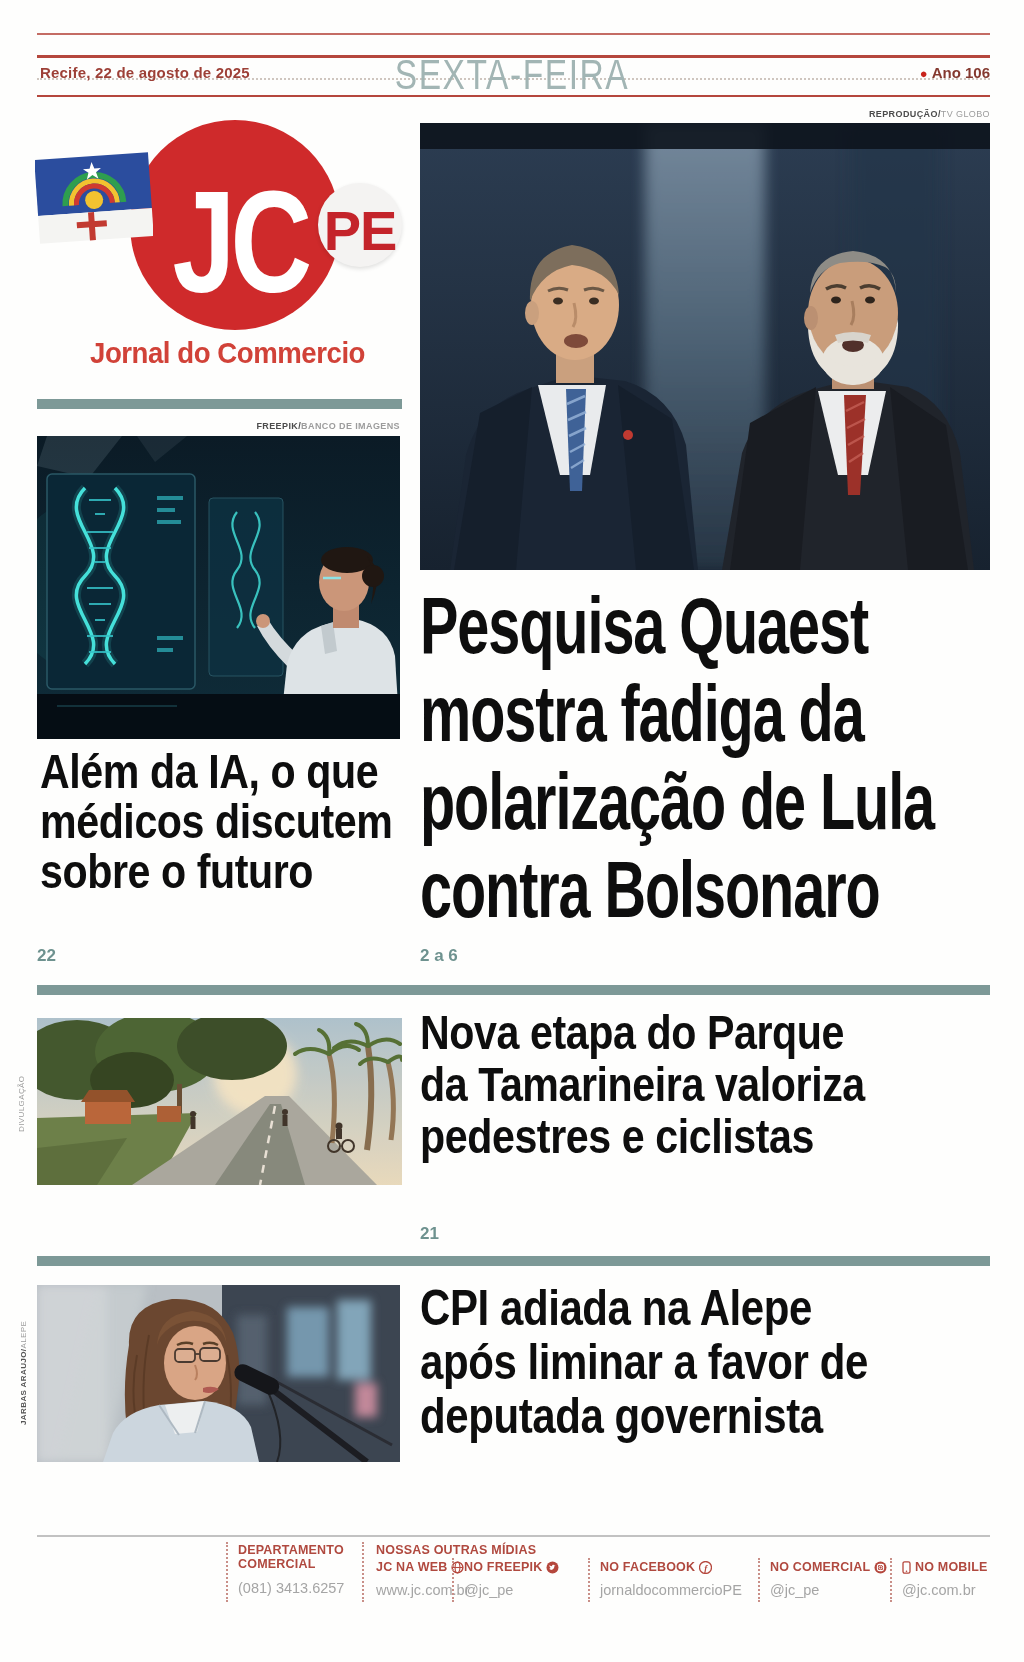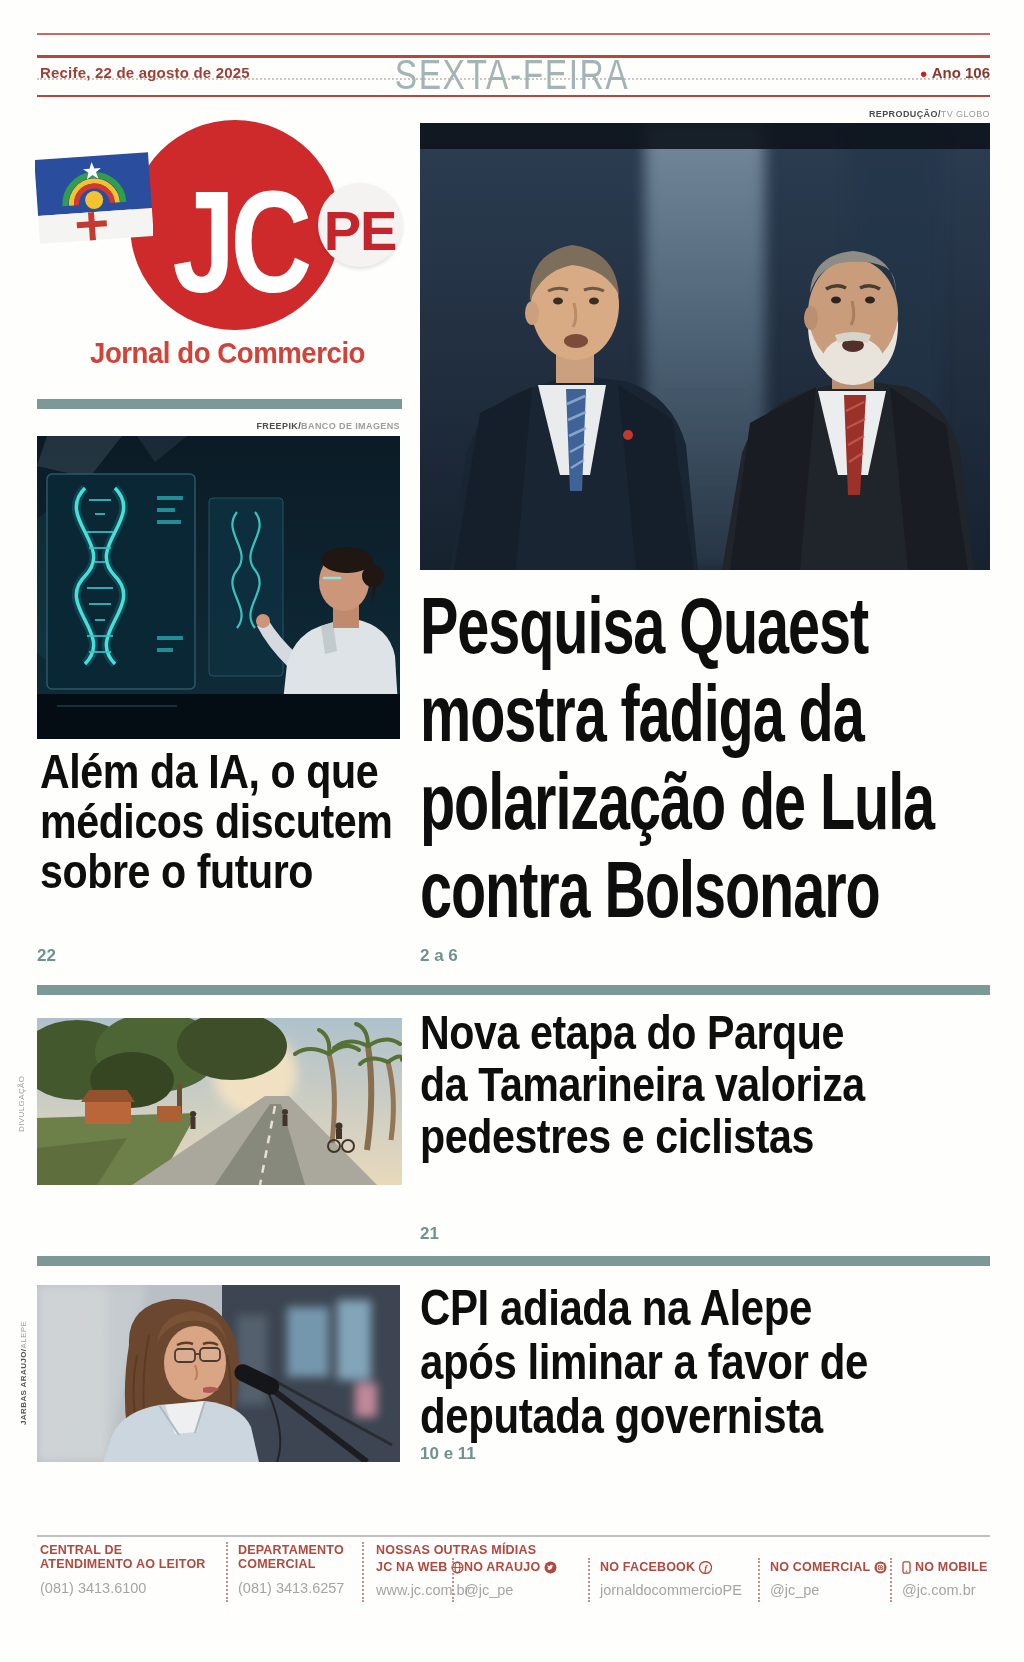--- a/index.html
+++ b/index.html
@@ -338,29 +338,23 @@
       <path d="M238,96 L355,160" stroke="#2a2c33" stroke-width="3"></path>
       <path d="M230,104 Q250,150 240,177" stroke="#222428" stroke-width="2" fill="none"></path>
       <rect x="196" y="86" width="48" height="17" rx="8.5" fill="#15161a" transform="rotate(26 220 94)"></rect>
     </svg>
   </div>
   <div class="abs" style="left:420px;top:1281px;width:570px;">
     <div class="hl hl-cpi">CPI adiada na Alepe</div>
     <div class="hl hl-cpi">após liminar a favor de</div>
     <div class="hl hl-cpi">deputada governista</div>
   </div>
-  <div class="abs pageref" style="left:420px;top:1444px;width:570px;">10 e 11</div>
 
   <div class="abs f-line" style="left:37px;top:1535px;width:953px;height:2px;"></div>
 
-  <div class="abs" style="left:40px;top:1543px;">
-    <div class="f-label">CENTRAL DE</div>
-    <div class="f-label">ATENDIMENTO AO LEITOR</div>
-    <div class="f-value" style="margin-top:9px;">(081) 3413.6100</div>
-  </div>
   <div class="abs f-sep" style="left:226px;top:1542px;height:60px;"></div>
 
   <div class="abs" style="left:238px;top:1543px;">
     <div class="f-label">DEPARTAMENTO</div>
     <div class="f-label">COMERCIAL</div>
     <div class="f-value" style="margin-top:9px;text-align:center;">(081) 3413.6257</div>
   </div>
   <div class="abs f-sep" style="left:362px;top:1542px;height:60px;"></div>
 
   <div class="abs f-label" style="left:376px;top:1543px;">NOSSAS OUTRAS MÍDIAS</div>
@@ -373,21 +367,21 @@
         <ellipse cx="6.5" cy="6.5" rx="2.4" ry="5.4" fill="none" stroke="#b5473d" stroke-width="1.1"></ellipse>
         <line x1="1.1" y1="6.5" x2="11.9" y2="6.5" stroke="#b5473d" stroke-width="1.1"></line>
       </svg>
     </div>
     <div class="f-value" style="margin-top:8px;">www.jc.com.br</div>
   </div>
   <div class="abs f-sep" style="left:452px;top:1558px;height:44px;"></div>
 
   <div class="abs" style="left:464px;top:1560px;">
     <div class="f-label chan-label">
-      <span>NO ARAUJO</span>
+      <span>NO FREEPIK</span>
       <svg class="micon" width="13" height="13" viewBox="0 0 13 13">
         <circle cx="6.5" cy="6.5" r="6" fill="#b5473d"></circle>
         <path d="M3.2,8.6 Q5.2,9.4 6.9,8.2 Q8.4,7.1 8.4,5.3 L9.6,4.6 L8.5,4.5 Q8,3.5 6.9,3.8 Q5.8,4.1 6.1,5.3 Q4.5,5.2 3.5,4 Q3,5.8 4.5,6.8 Q3.9,7 3.2,6.7 Q3.6,8 5,8.1 Q4.2,8.7 3.2,8.6 Z" fill="#ffffff"></path>
       </svg>
     </div>
     <div class="f-value" style="margin-top:8px;">@jc_pe</div>
   </div>
   <div class="abs f-sep" style="left:588px;top:1558px;height:44px;"></div>
 
   <div class="abs" style="left:600px;top:1560px;">

